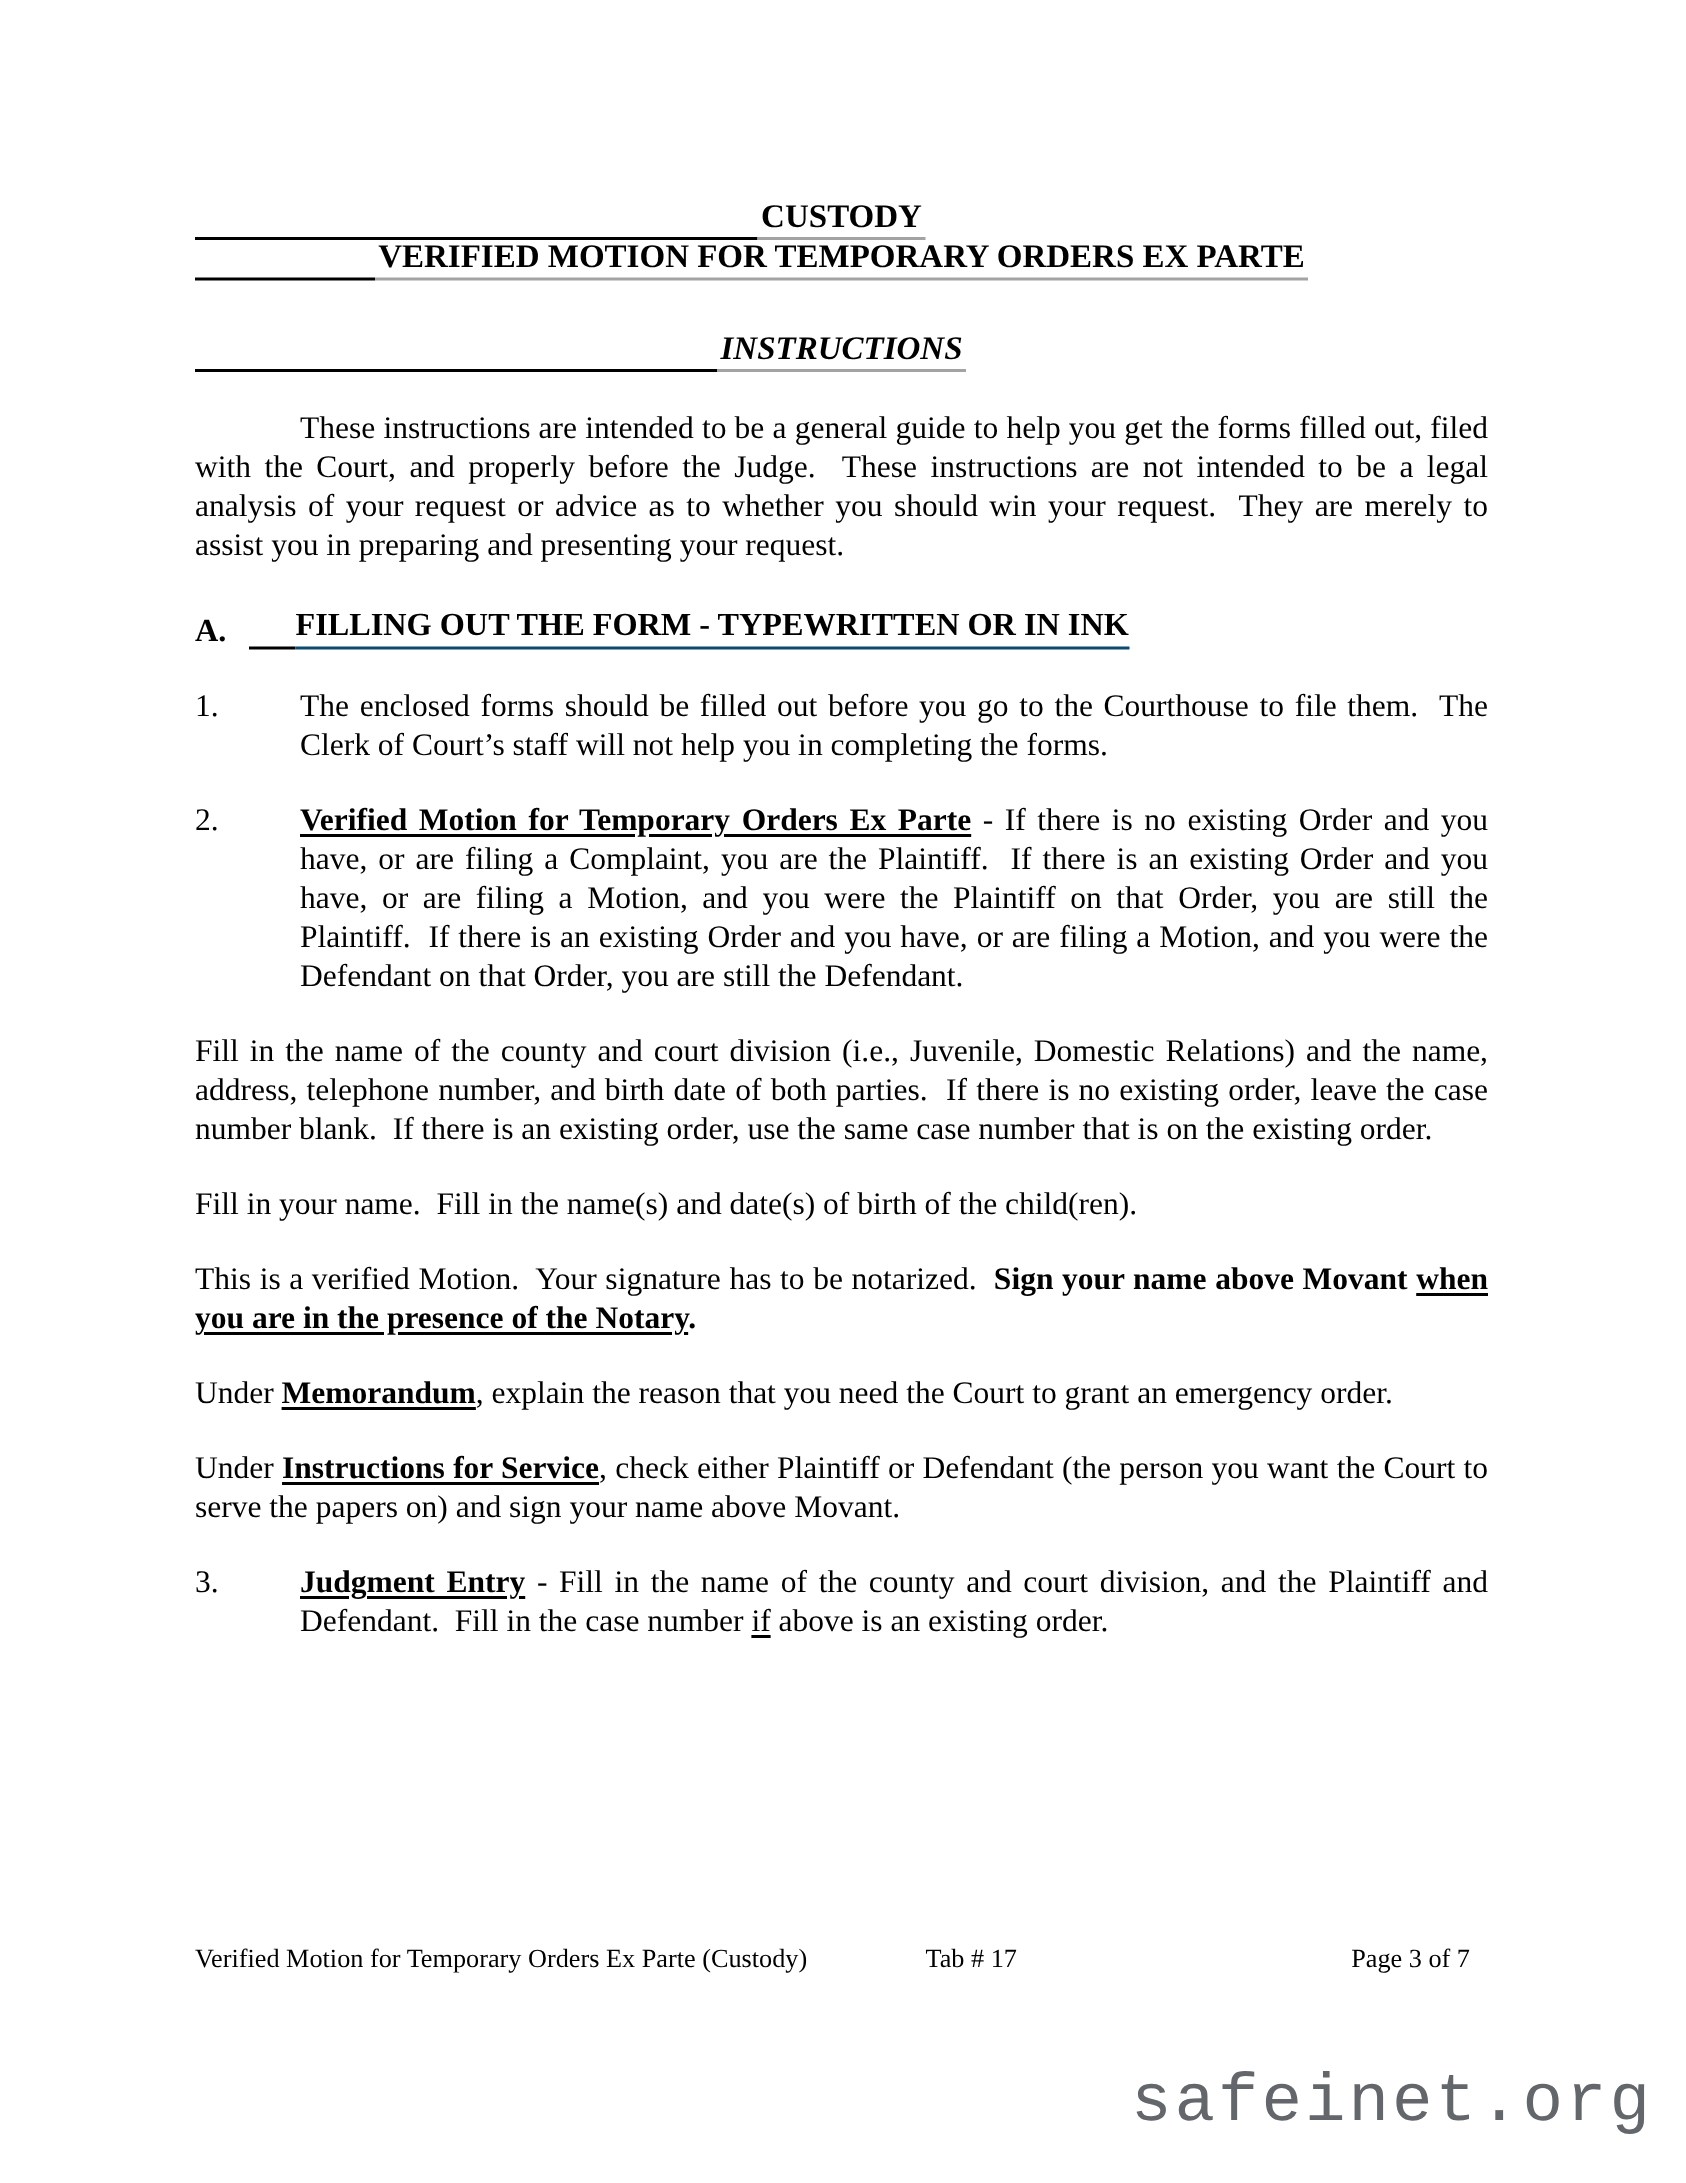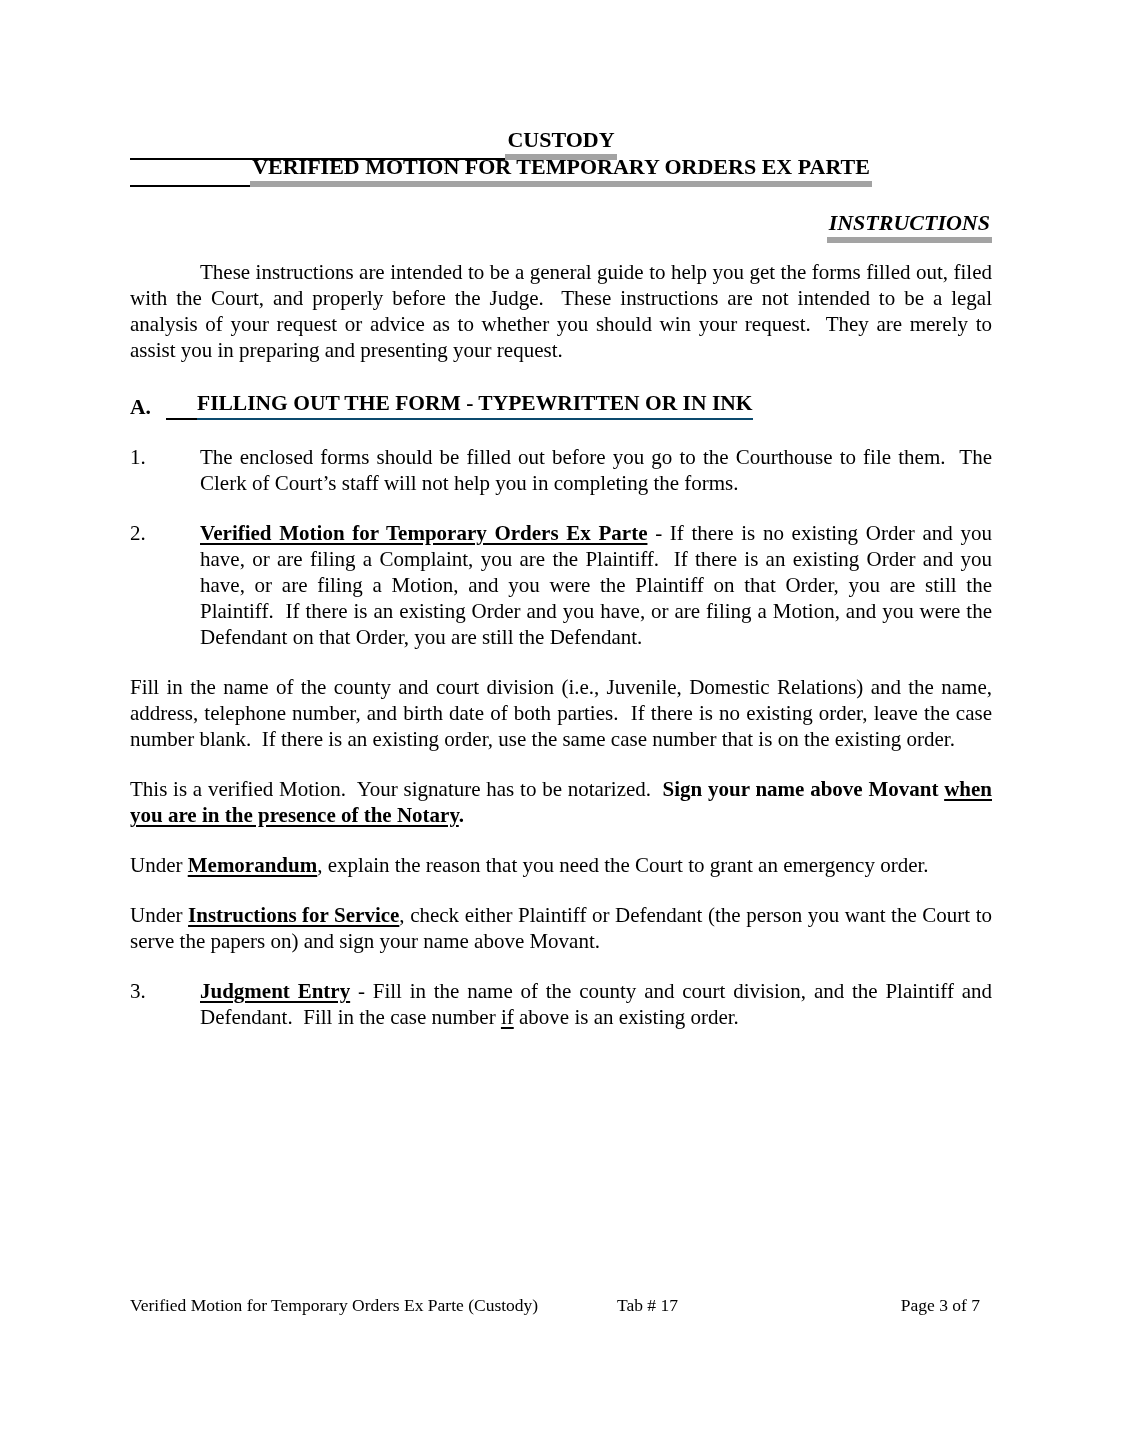--- a/index.html
+++ b/index.html
@@ -22,22 +22,22 @@
   .title-line {
     display: flex;
     align-items: flex-end;
     height: 27px;
     font-size: 22px;
     font-weight: bold;
     white-space: nowrap;
   }
   .title-line .lead  { flex: 1 1 0; height: 0; border-bottom: 2px solid #000; }
   .title-line .tail  { flex: 1 1 0; }
-  .title-line .tl-text { border-bottom: 6px solid #a3a3a3; padding: 0 2px 1px 2px; }
-  .title-line.instructions { margin-top: 21px; flex-direction: column; }
+  .title-line .tl-text { border-bottom: 2px solid #a3a3a3; padding: 0 2px 1px 2px; }
+  .title-line.instructions { margin-top: 34px; }
   .title-line.instructions .tl-text { font-style: italic; }
 
   .para {
     font-size: 21px;
     line-height: 26px;
     text-align: justify;
     margin: 24px 0 0 0;
   }
   .para.first-indent { text-indent: 70px; }
   .para.sub { }
@@ -128,33 +128,35 @@
       <div class="item-body"><span>The enclosed forms should be filled out before you go to the Courthouse to file them.&nbsp; The Clerk of Court’s staff will not help you in completing the forms.</span></div>
     </div>
 
     <div class="item">
       <span class="num">2.</span>
       <div class="item-body"><span class="b u">Verified Motion for Temporary Orders Ex Parte</span><span> - If there is no existing Order and you have, or are filing a Complaint, you are the Plaintiff.&nbsp; If there is an existing Order and you have, or are filing a Motion, and you were the Plaintiff on that Order, you are still the Plaintiff.&nbsp; If there is an existing Order and you have, or are filing a Motion, and you were the Defendant on that Order, you are still the Defendant.</span></div>
     </div>
 
     <p class="para sub"><span>Fill in the name of the county and court division (i.e., Juvenile, Domestic Relations) and the name, address, telephone number, and birth date of both parties.&nbsp; If there is no existing order, leave the case number blank.&nbsp; If there is an existing order, use the same case number that is on the existing order.</span></p>
 
+    <p class="para sub"><span>Fill in your name.&nbsp; Fill in the name(s) and date(s) of birth of the child(ren).</span></p>
 
     <p class="para sub"><span>This is a verified Motion.&nbsp; Your signature has to be notarized.&nbsp; </span><span class="b">Sign your name above Movant </span><span class="b u">when you are in the presence of the Notary</span><span class="b">.</span></p>
 
     <p class="para sub"><span>Under </span><span class="b u">Memorandum</span><span>, explain the reason that you need the Court to grant an emergency order.</span></p>
 
     <p class="para sub"><span>Under </span><span class="b u">Instructions for Service</span><span>, check either Plaintiff or Defendant (the person you want the Court to serve the papers on) and sign your name above Movant.</span></p>
 
     <div class="item">
       <span class="num">3.</span>
       <div class="item-body"><span class="b u">Judgment Entry</span><span> - Fill in the name of the county and court division, and the Plaintiff and Defendant.&nbsp; Fill in the case number </span><span class="u">if</span><span> above is an existing order.</span></div>
     </div>
 
   </div>
 
   <div class="footer">
     <span class="f-left">Verified Motion for Temporary Orders Ex Parte (Custody)</span>
     <span class="f-center">Tab # 17</span>
     <span class="f-right">Page 3 of 7</span>
   </div>
 
+  <div class="watermark">safeinet.org</div>
 </div>
 
 </body></html>

